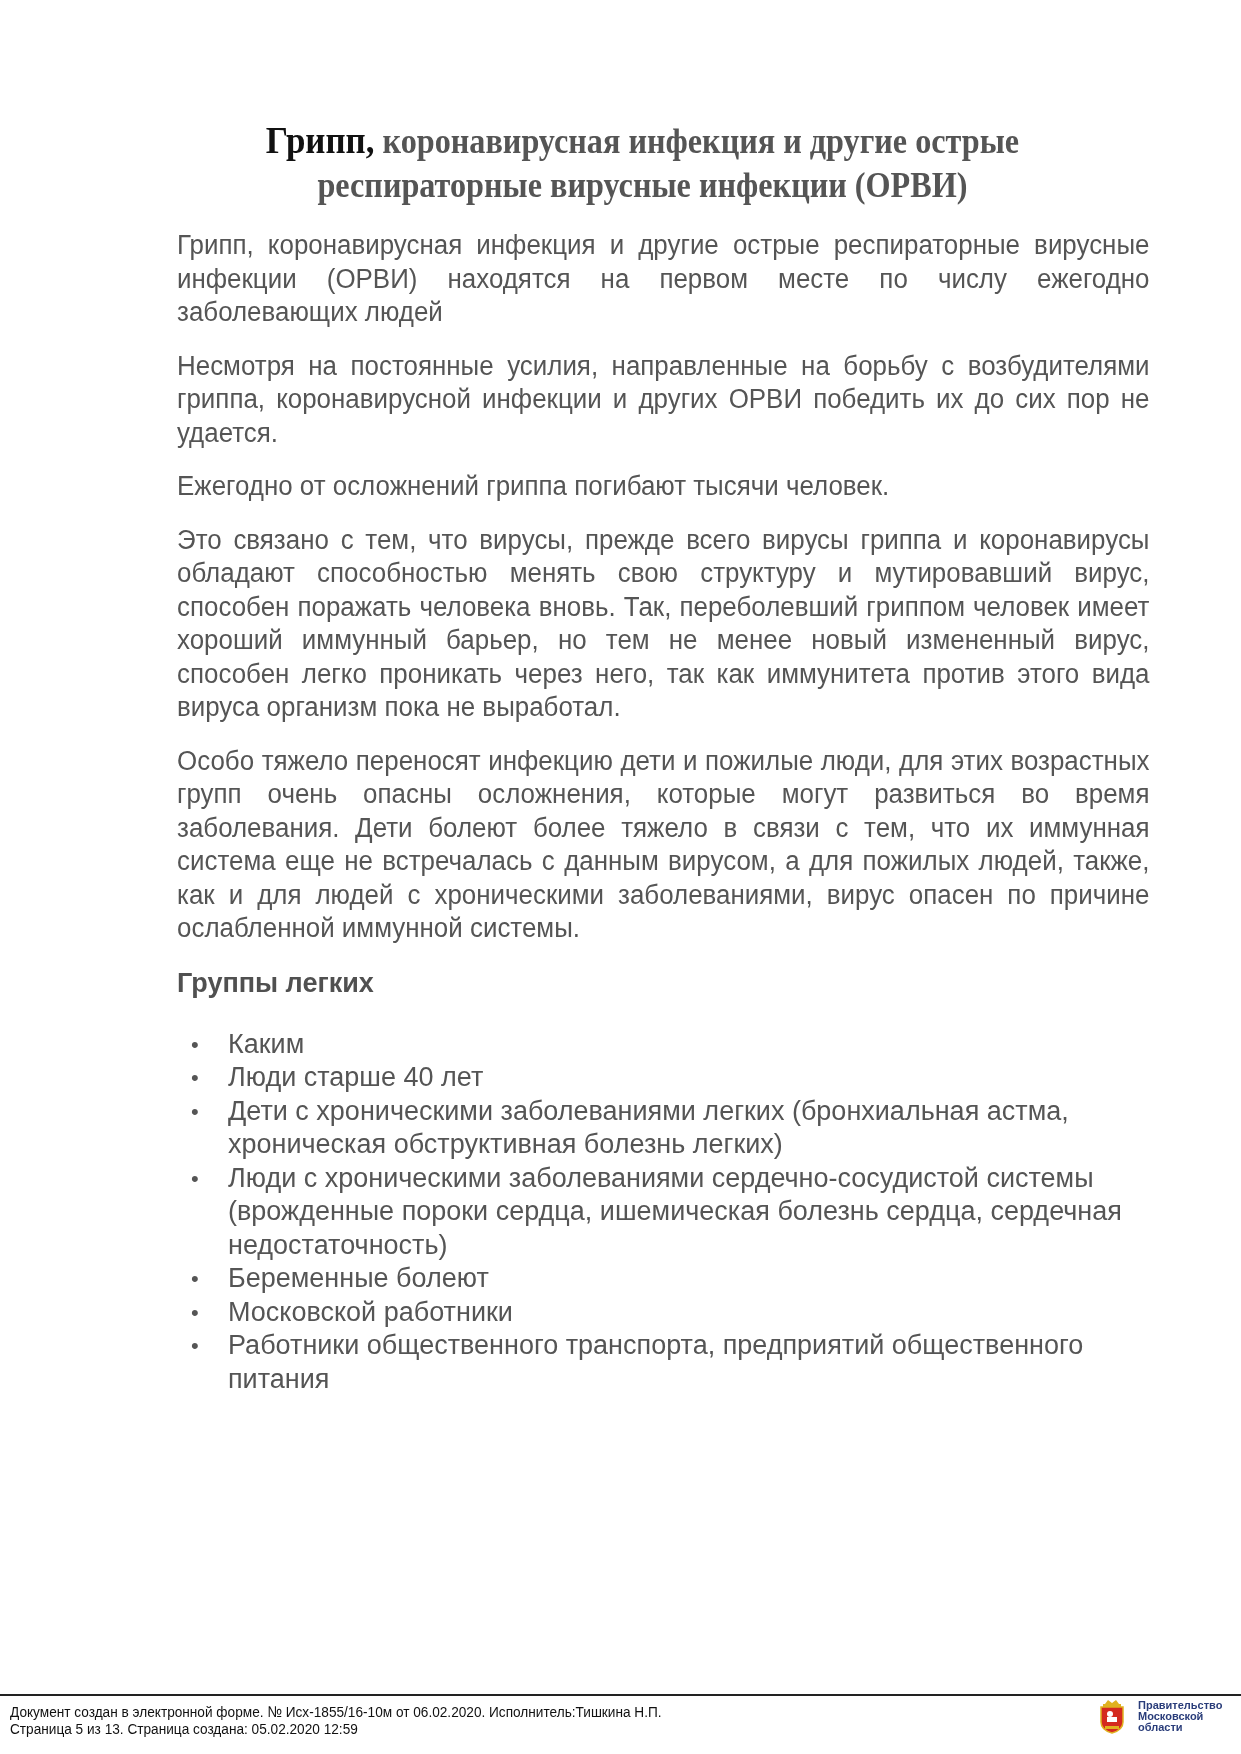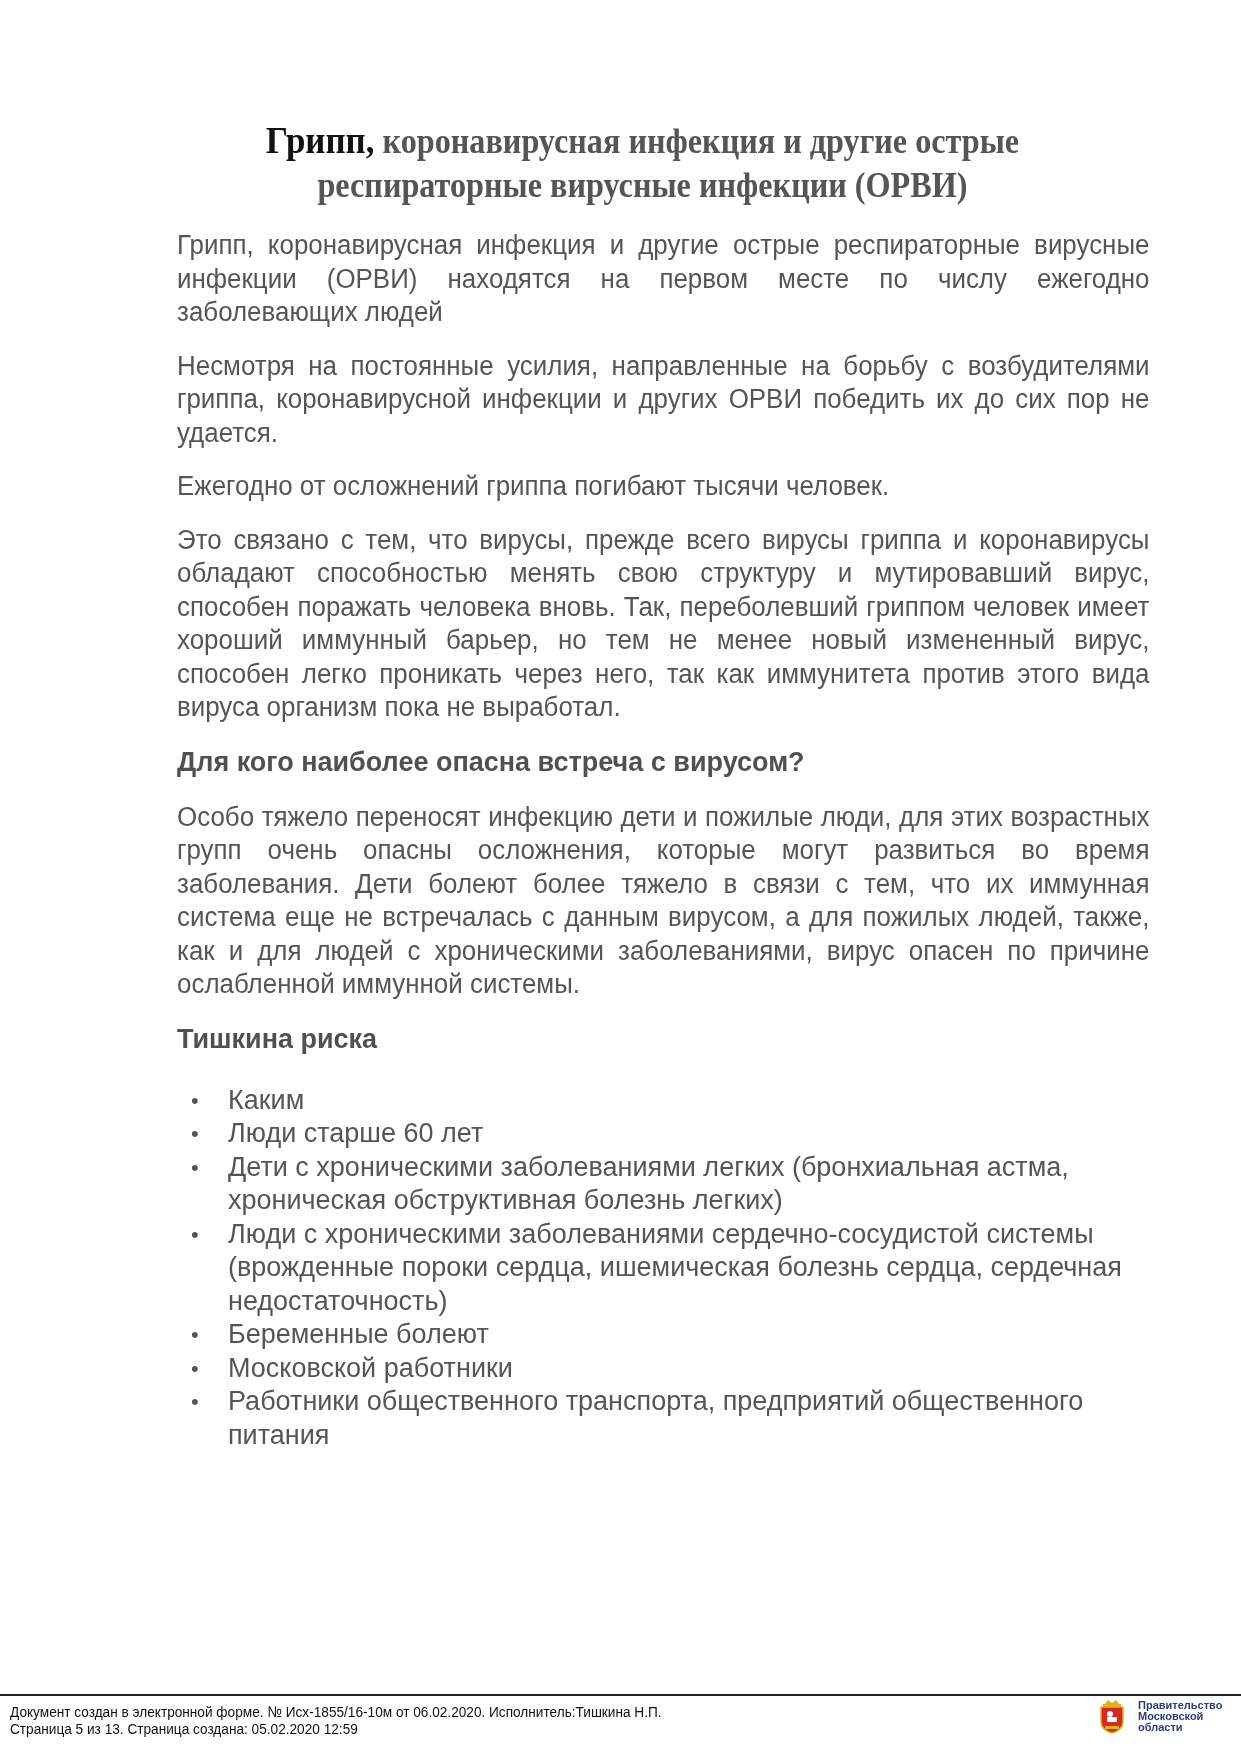--- a/index.html
+++ b/index.html
@@ -24,27 +24,26 @@
 <div class="title">
   <span class="lead">Грипп,</span><span> коронавирусная инфекция и другие острые респираторные вирусные инфекции (ОРВИ)</span>
 </div>
 
 <div class="content">
   <p class="para">Грипп, коронавирусная инфекция и другие острые респираторные вирусные инфекции (ОРВИ) находятся на первом месте по числу ежегодно заболевающих людей</p>
   <p class="para">Несмотря на постоянные усилия, направленные на борьбу с возбудителями гриппа, коронавирусной инфекции и других ОРВИ победить их до сих пор не удается.</p>
   <p class="para">Ежегодно от осложнений гриппа погибают тысячи человек.</p>
   <p class="para">Это связано с тем, что вирусы, прежде всего вирусы гриппа и коронавирусы обладают способностью менять свою структуру и мутировавший вирус, способен поражать человека вновь. Так, переболевший гриппом человек имеет хороший иммунный барьер, но тем не менее новый измененный вирус, способен легко проникать через него, так как иммунитета против этого вида вируса организм пока не выработал.</p>
 
-  <h2 class="heading">Для кого наиболее опасна встреча с вирусом?</h2>
   <p class="para">Особо тяжело переносят инфекцию дети и пожилые люди, для этих возрастных групп очень опасны осложнения, которые могут развиться во время заболевания. Дети болеют более тяжело в связи с тем, что их иммунная система еще не встречалась с данным вирусом, а для пожилых людей, также, как и для людей с хроническими заболеваниями, вирус опасен по причине ослабленной иммунной системы.</p>
 
-  <h2 class="heading">Тишкина риска</h2>
+  <h2 class="heading">Группы легких</h2>
   <ul class="risk">
     <li><span class="bullet">•</span><span>Каким</span></li>
-    <li><span class="bullet">•</span><span>Люди старше 60 лет</span></li>
+    <li><span class="bullet">•</span><span>Люди старше 40 лет</span></li>
     <li><span class="bullet">•</span><span>Дети с хроническими заболеваниями легких (бронхиальная астма, хроническая обструктивная болезнь легких)</span></li>
     <li><span class="bullet">•</span><span>Люди с хроническими заболеваниями сердечно-сосудистой системы (врожденные пороки сердца, ишемическая болезнь сердца, сердечная недостаточность)</span></li>
     <li><span class="bullet">•</span><span>Беременные болеют</span></li>
     <li><span class="bullet">•</span><span>Московской работники</span></li>
     <li><span class="bullet">•</span><span>Работники общественного транспорта, предприятий общественного питания</span></li>
   </ul>
 
 </div>
 
 <div class="footer-rule"></div>

